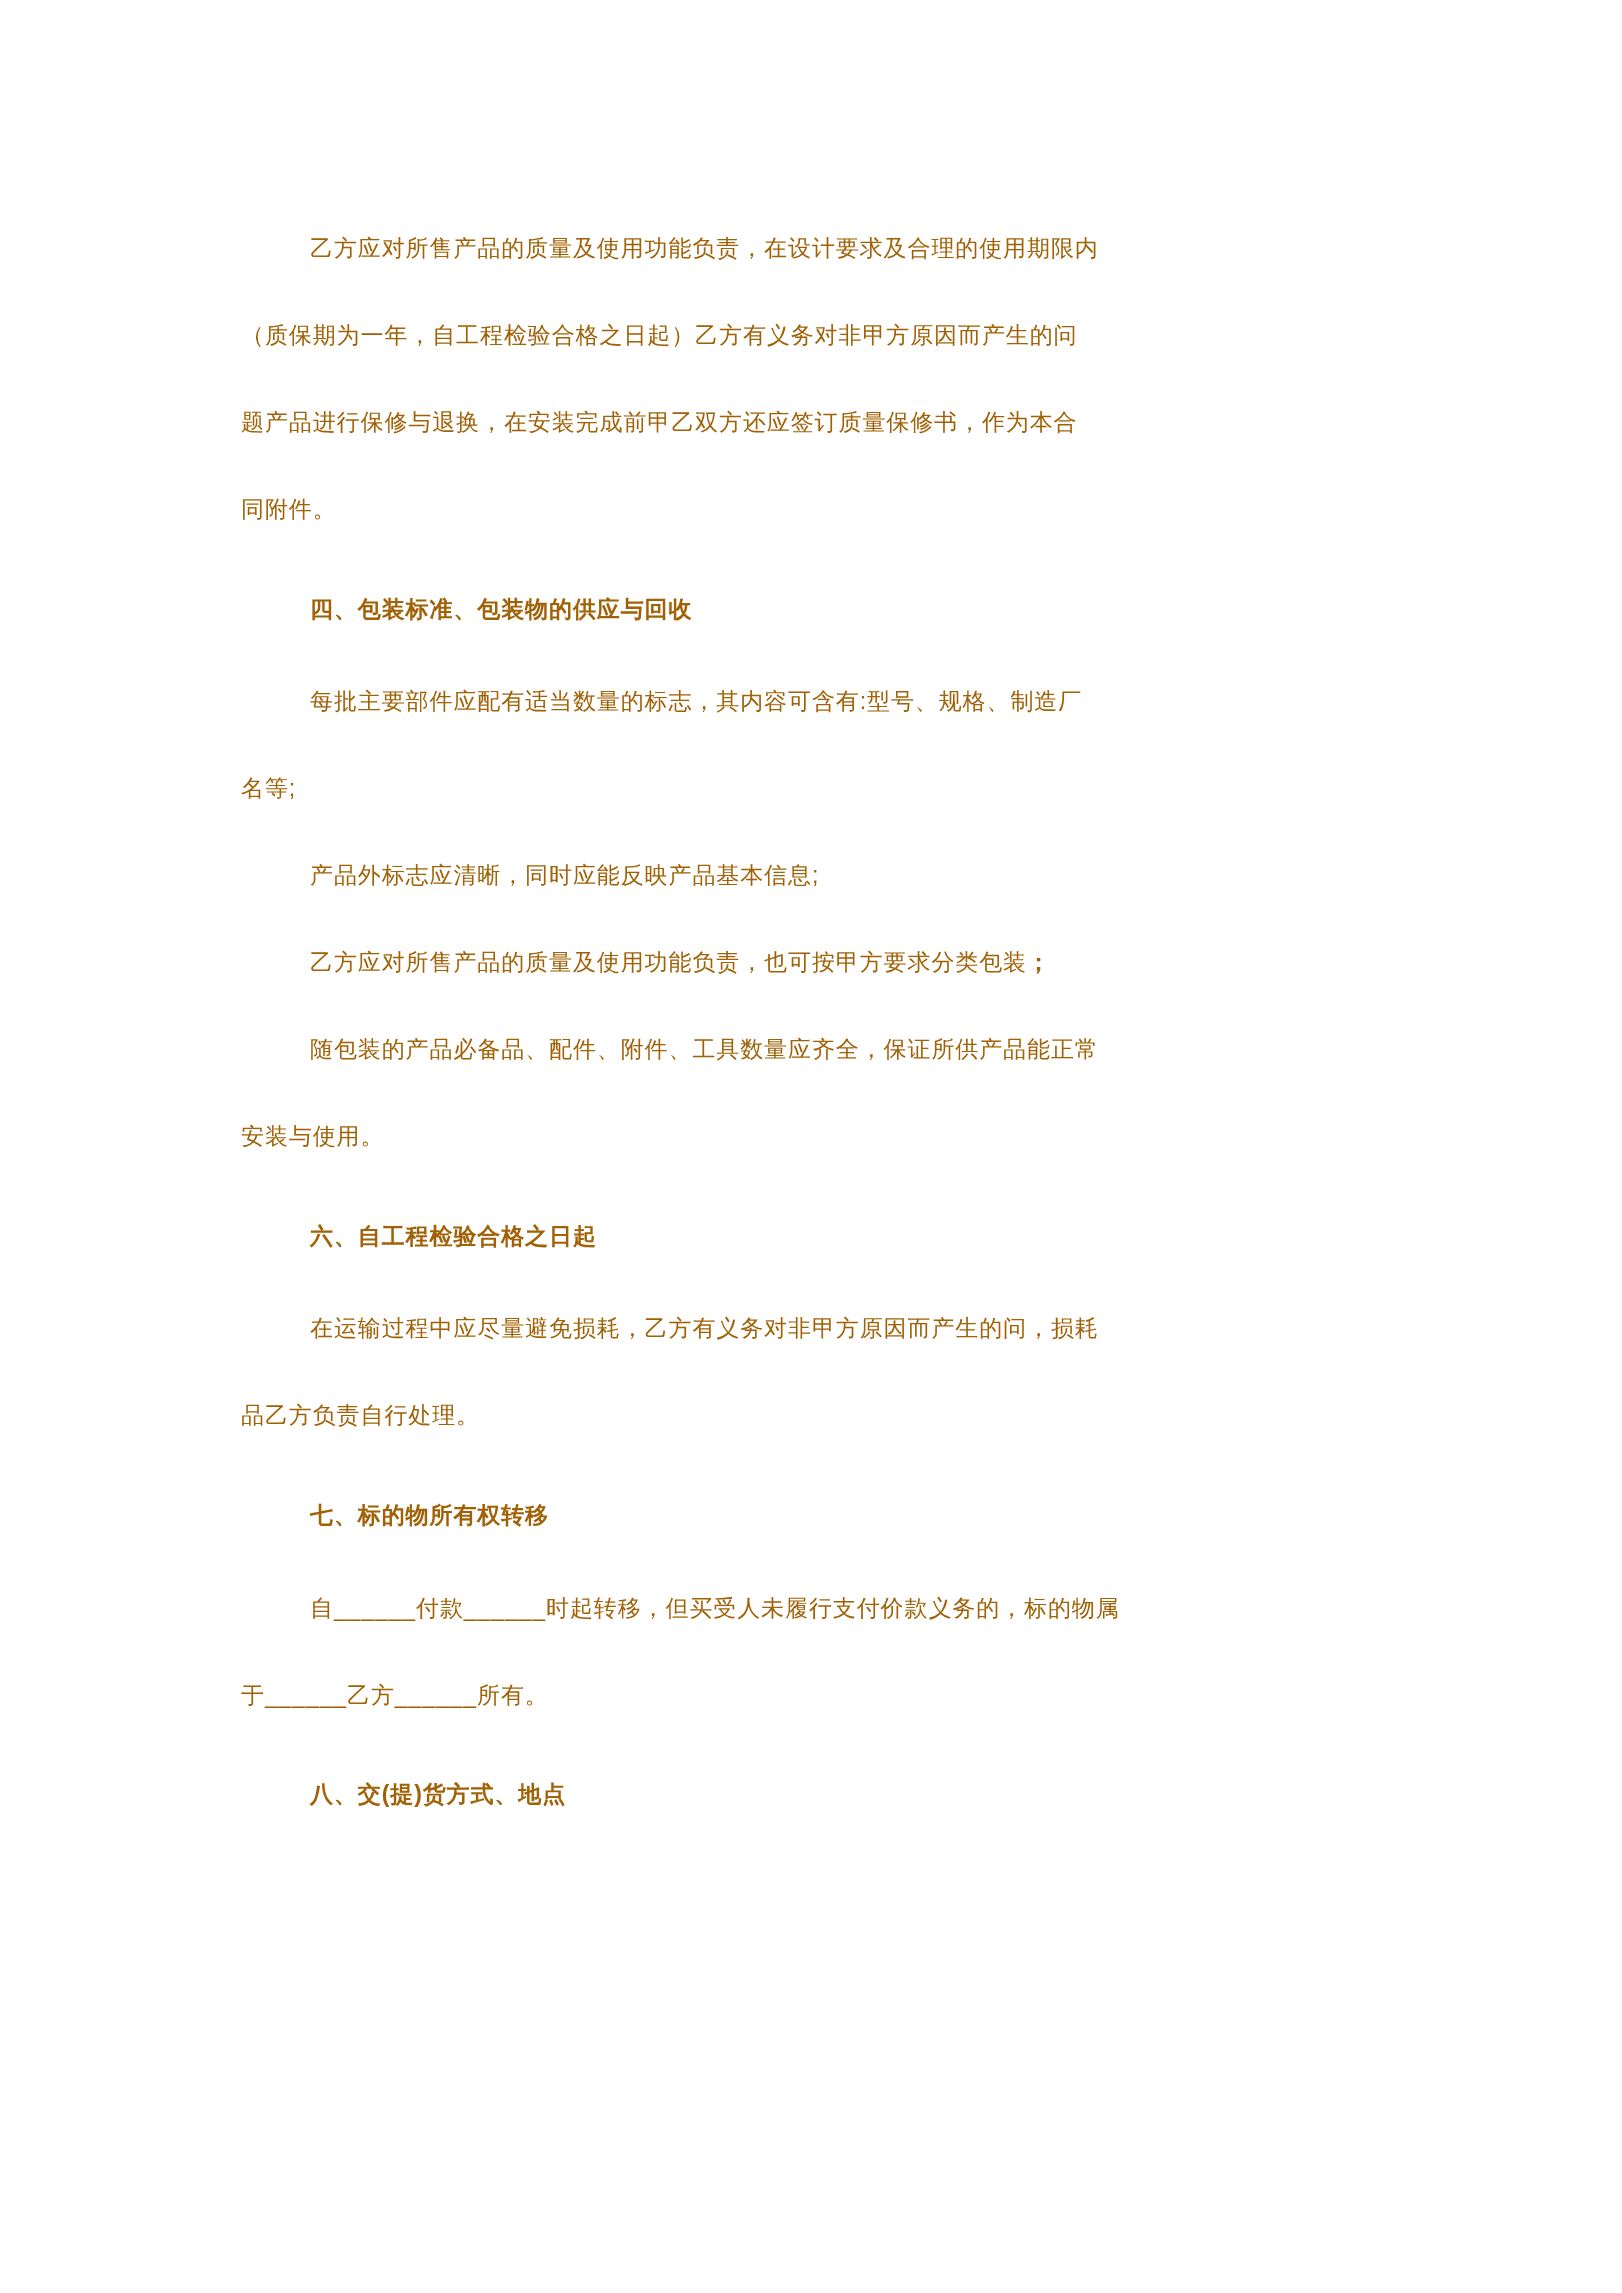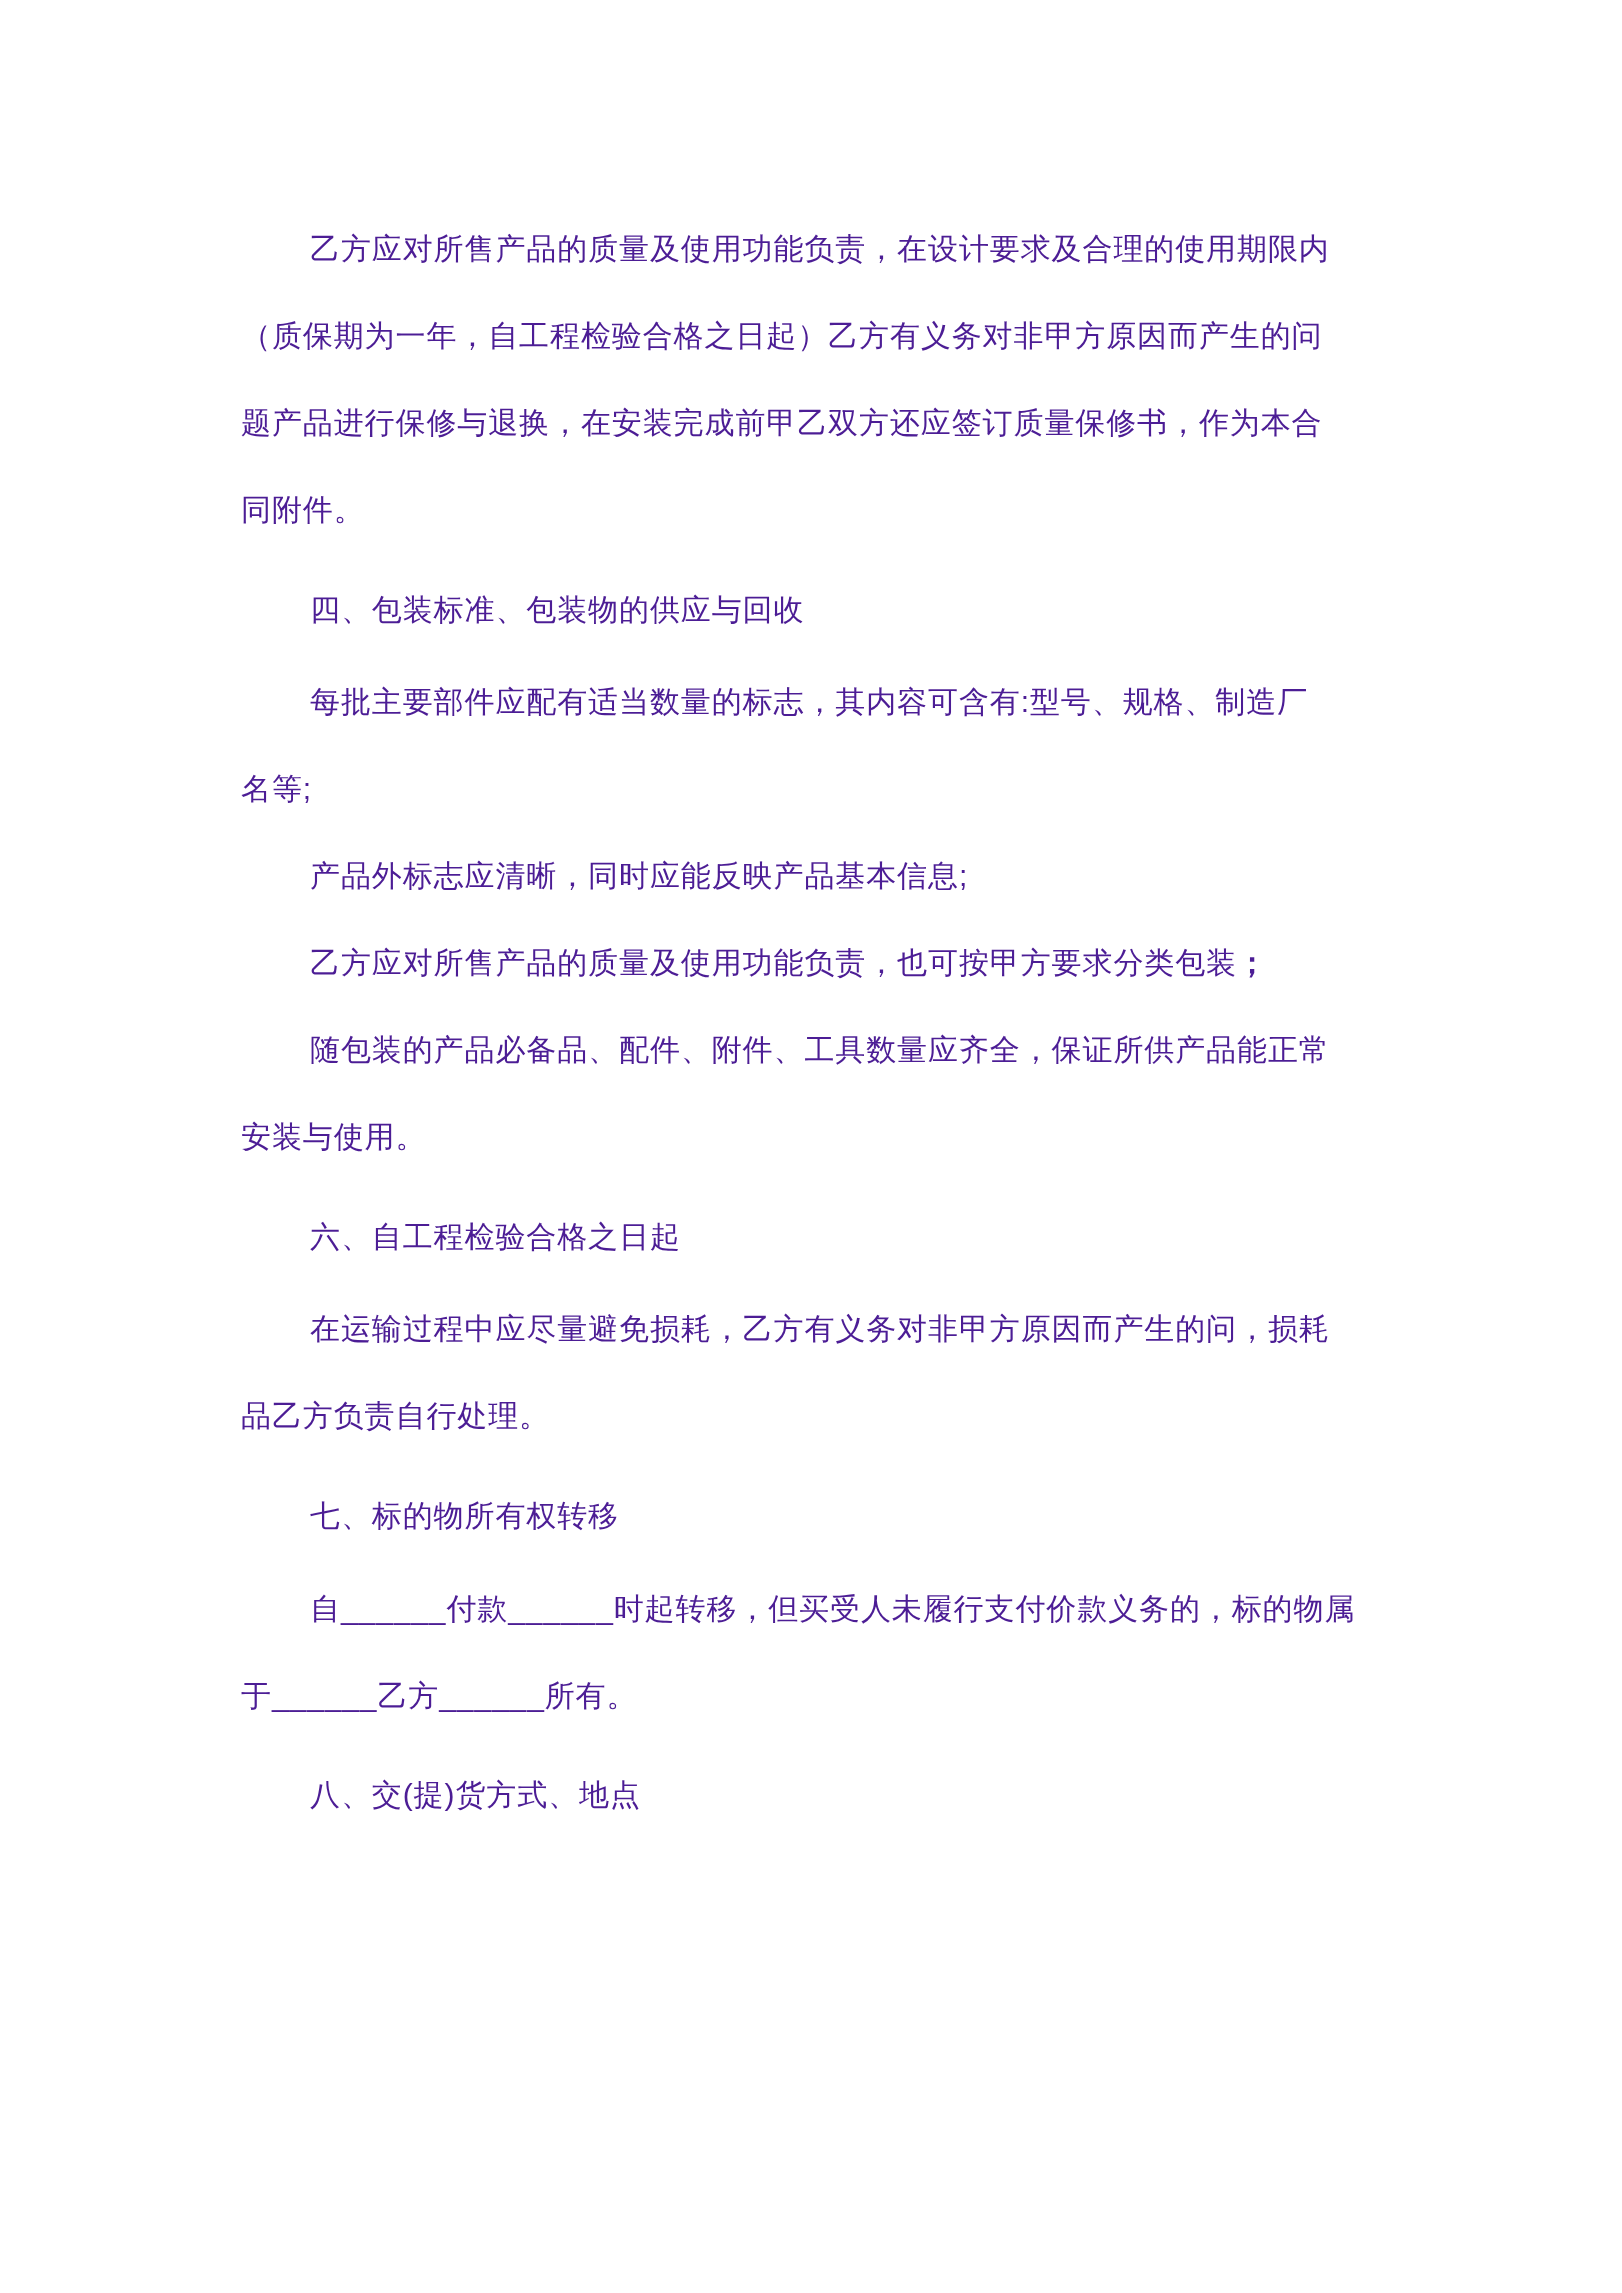--- a/index.html
+++ b/index.html
@@ -15,31 +15,31 @@
     color: #000000;
   }
   .page {
     box-sizing: border-box;
     width: 1623px;
     height: 2294px;
     padding: 205px 135px 0 241px;
     background: #ffffff;
   }
   .line {
-    font-size: 30px;
+    font-size: 23px;
     line-height: 87px;
     letter-spacing: 0.9px;
     white-space: nowrap;
-    color: #4c1d95;
+    color: #a16207;
   }
   .indent {
     text-indent: 69px;
   }
   .heading {
-    font-weight: 400;
+    font-weight: 700;
     text-indent: 69px;
     margin-top: 12.7px;
     margin-bottom: 5.5px;
   }
   .bold {
     font-weight: 700;
   }
 </style>
 </head>
 <body>

